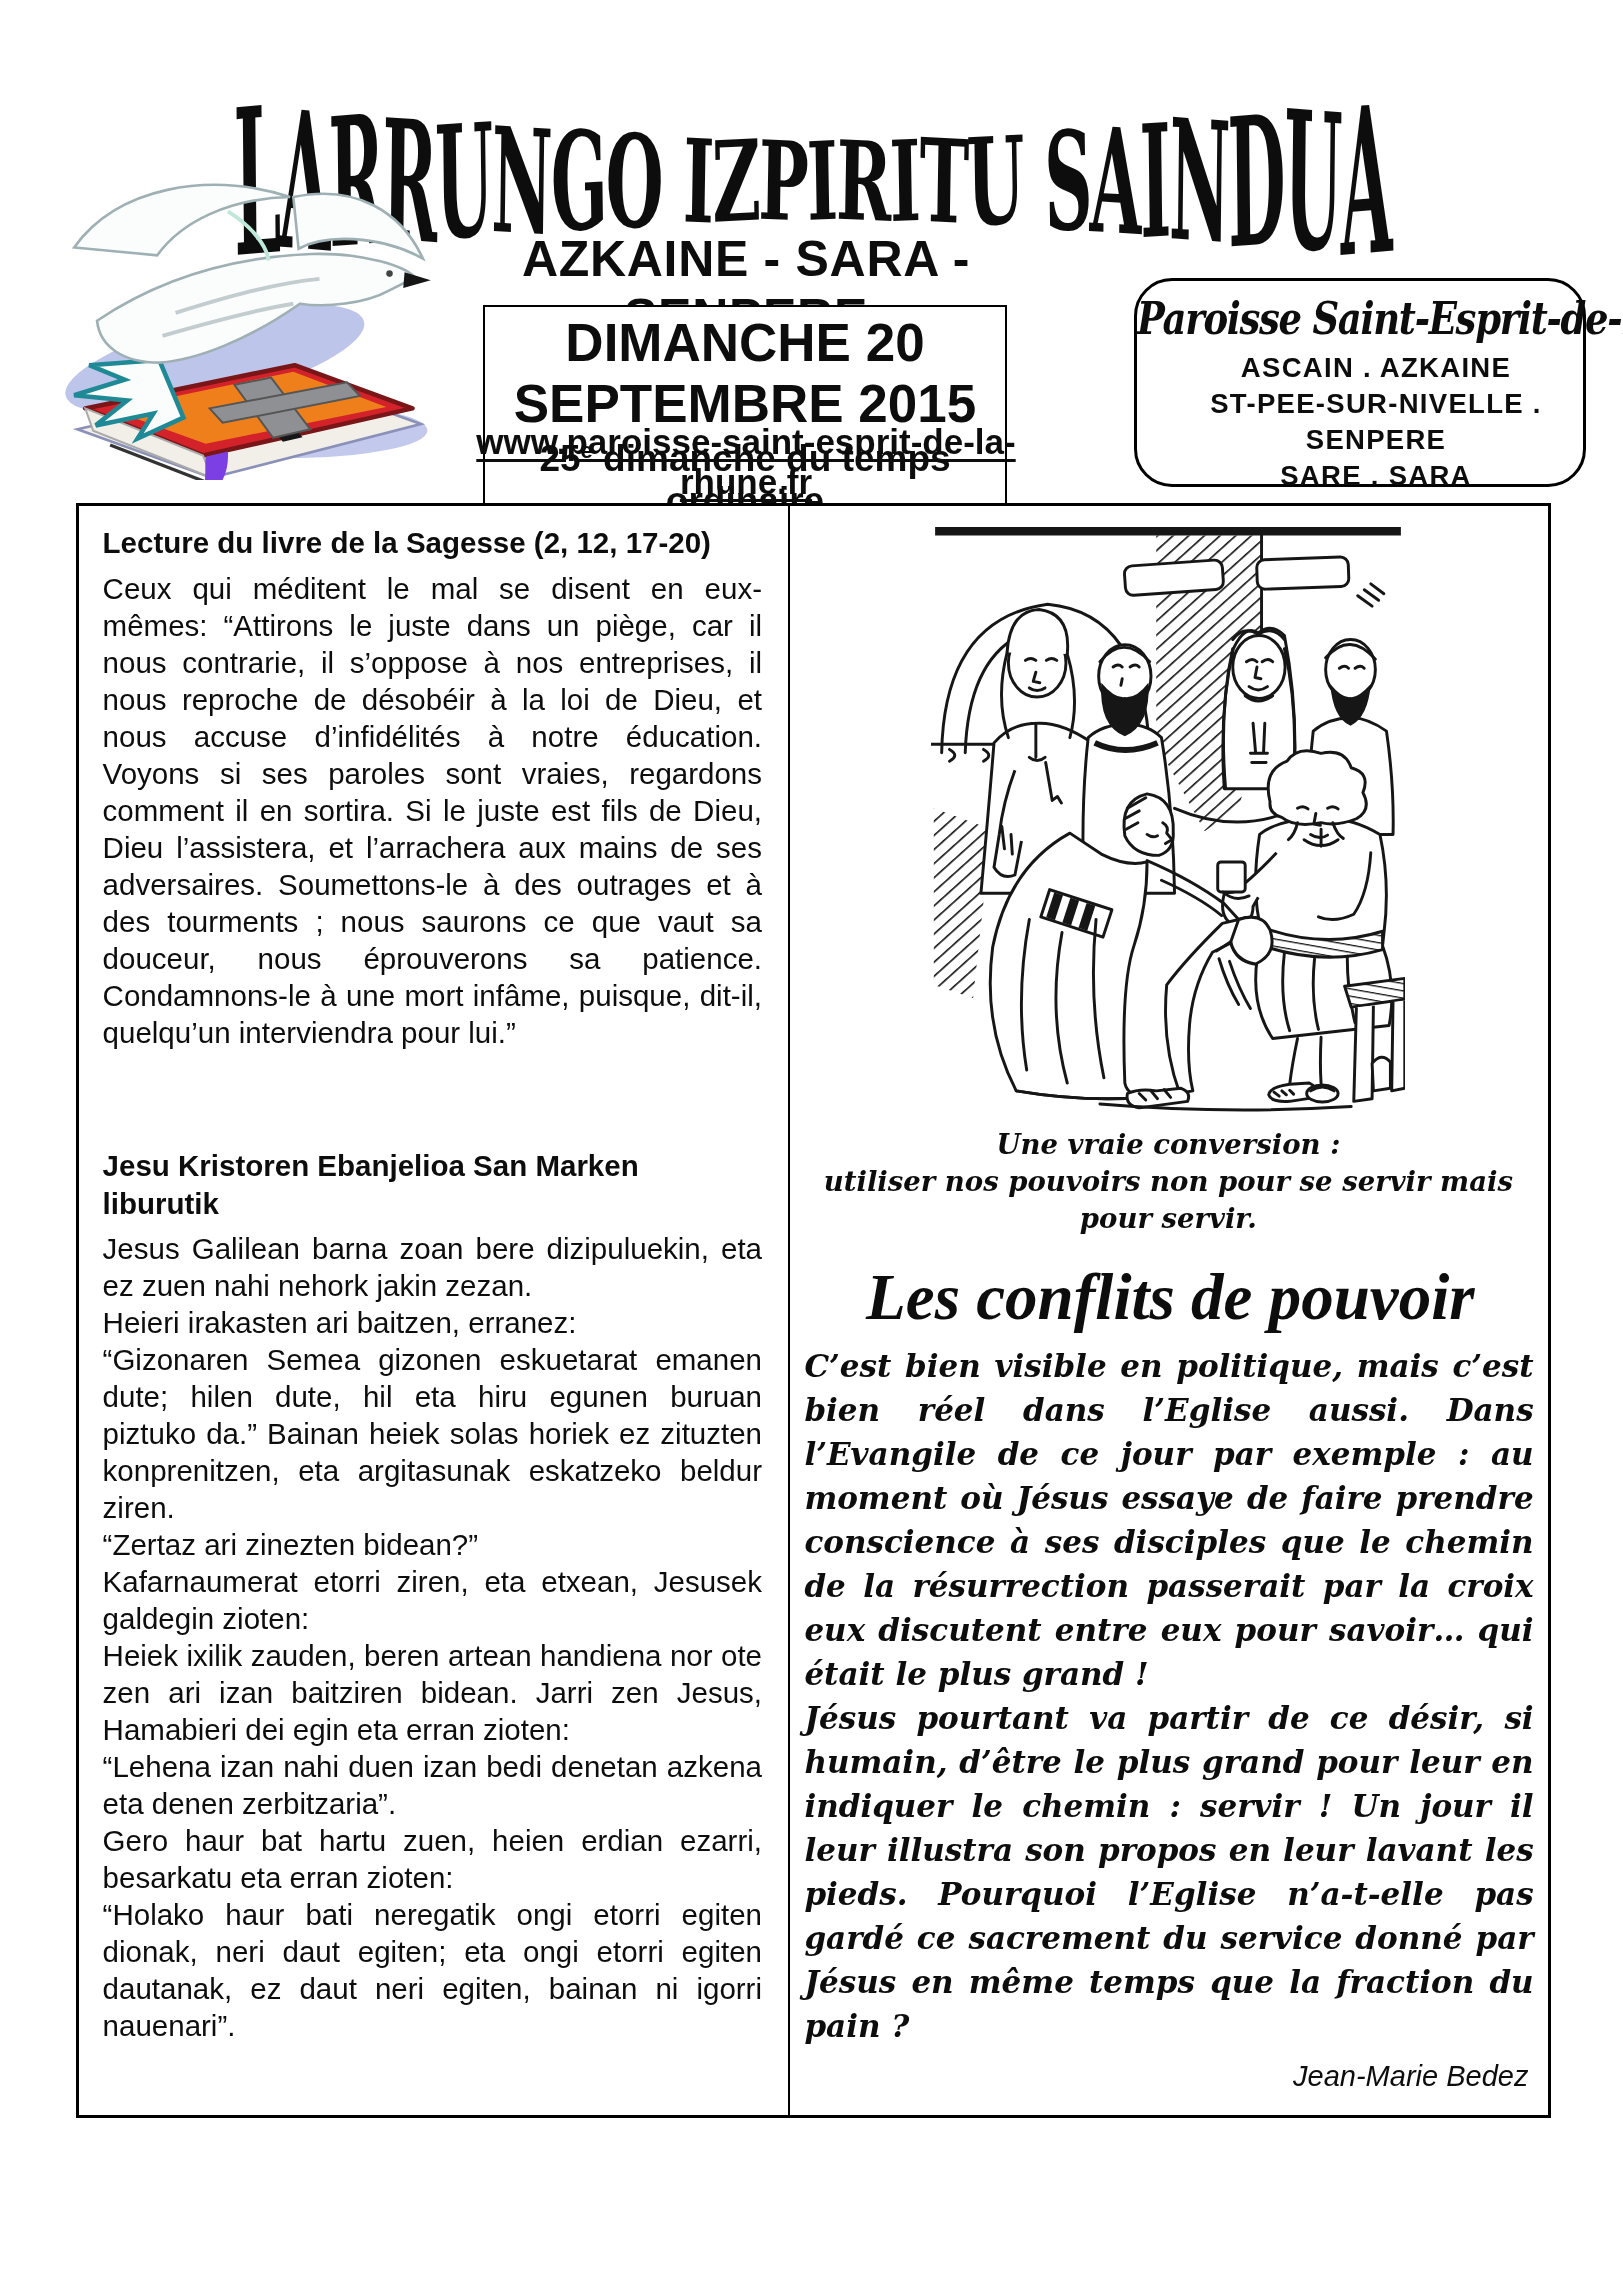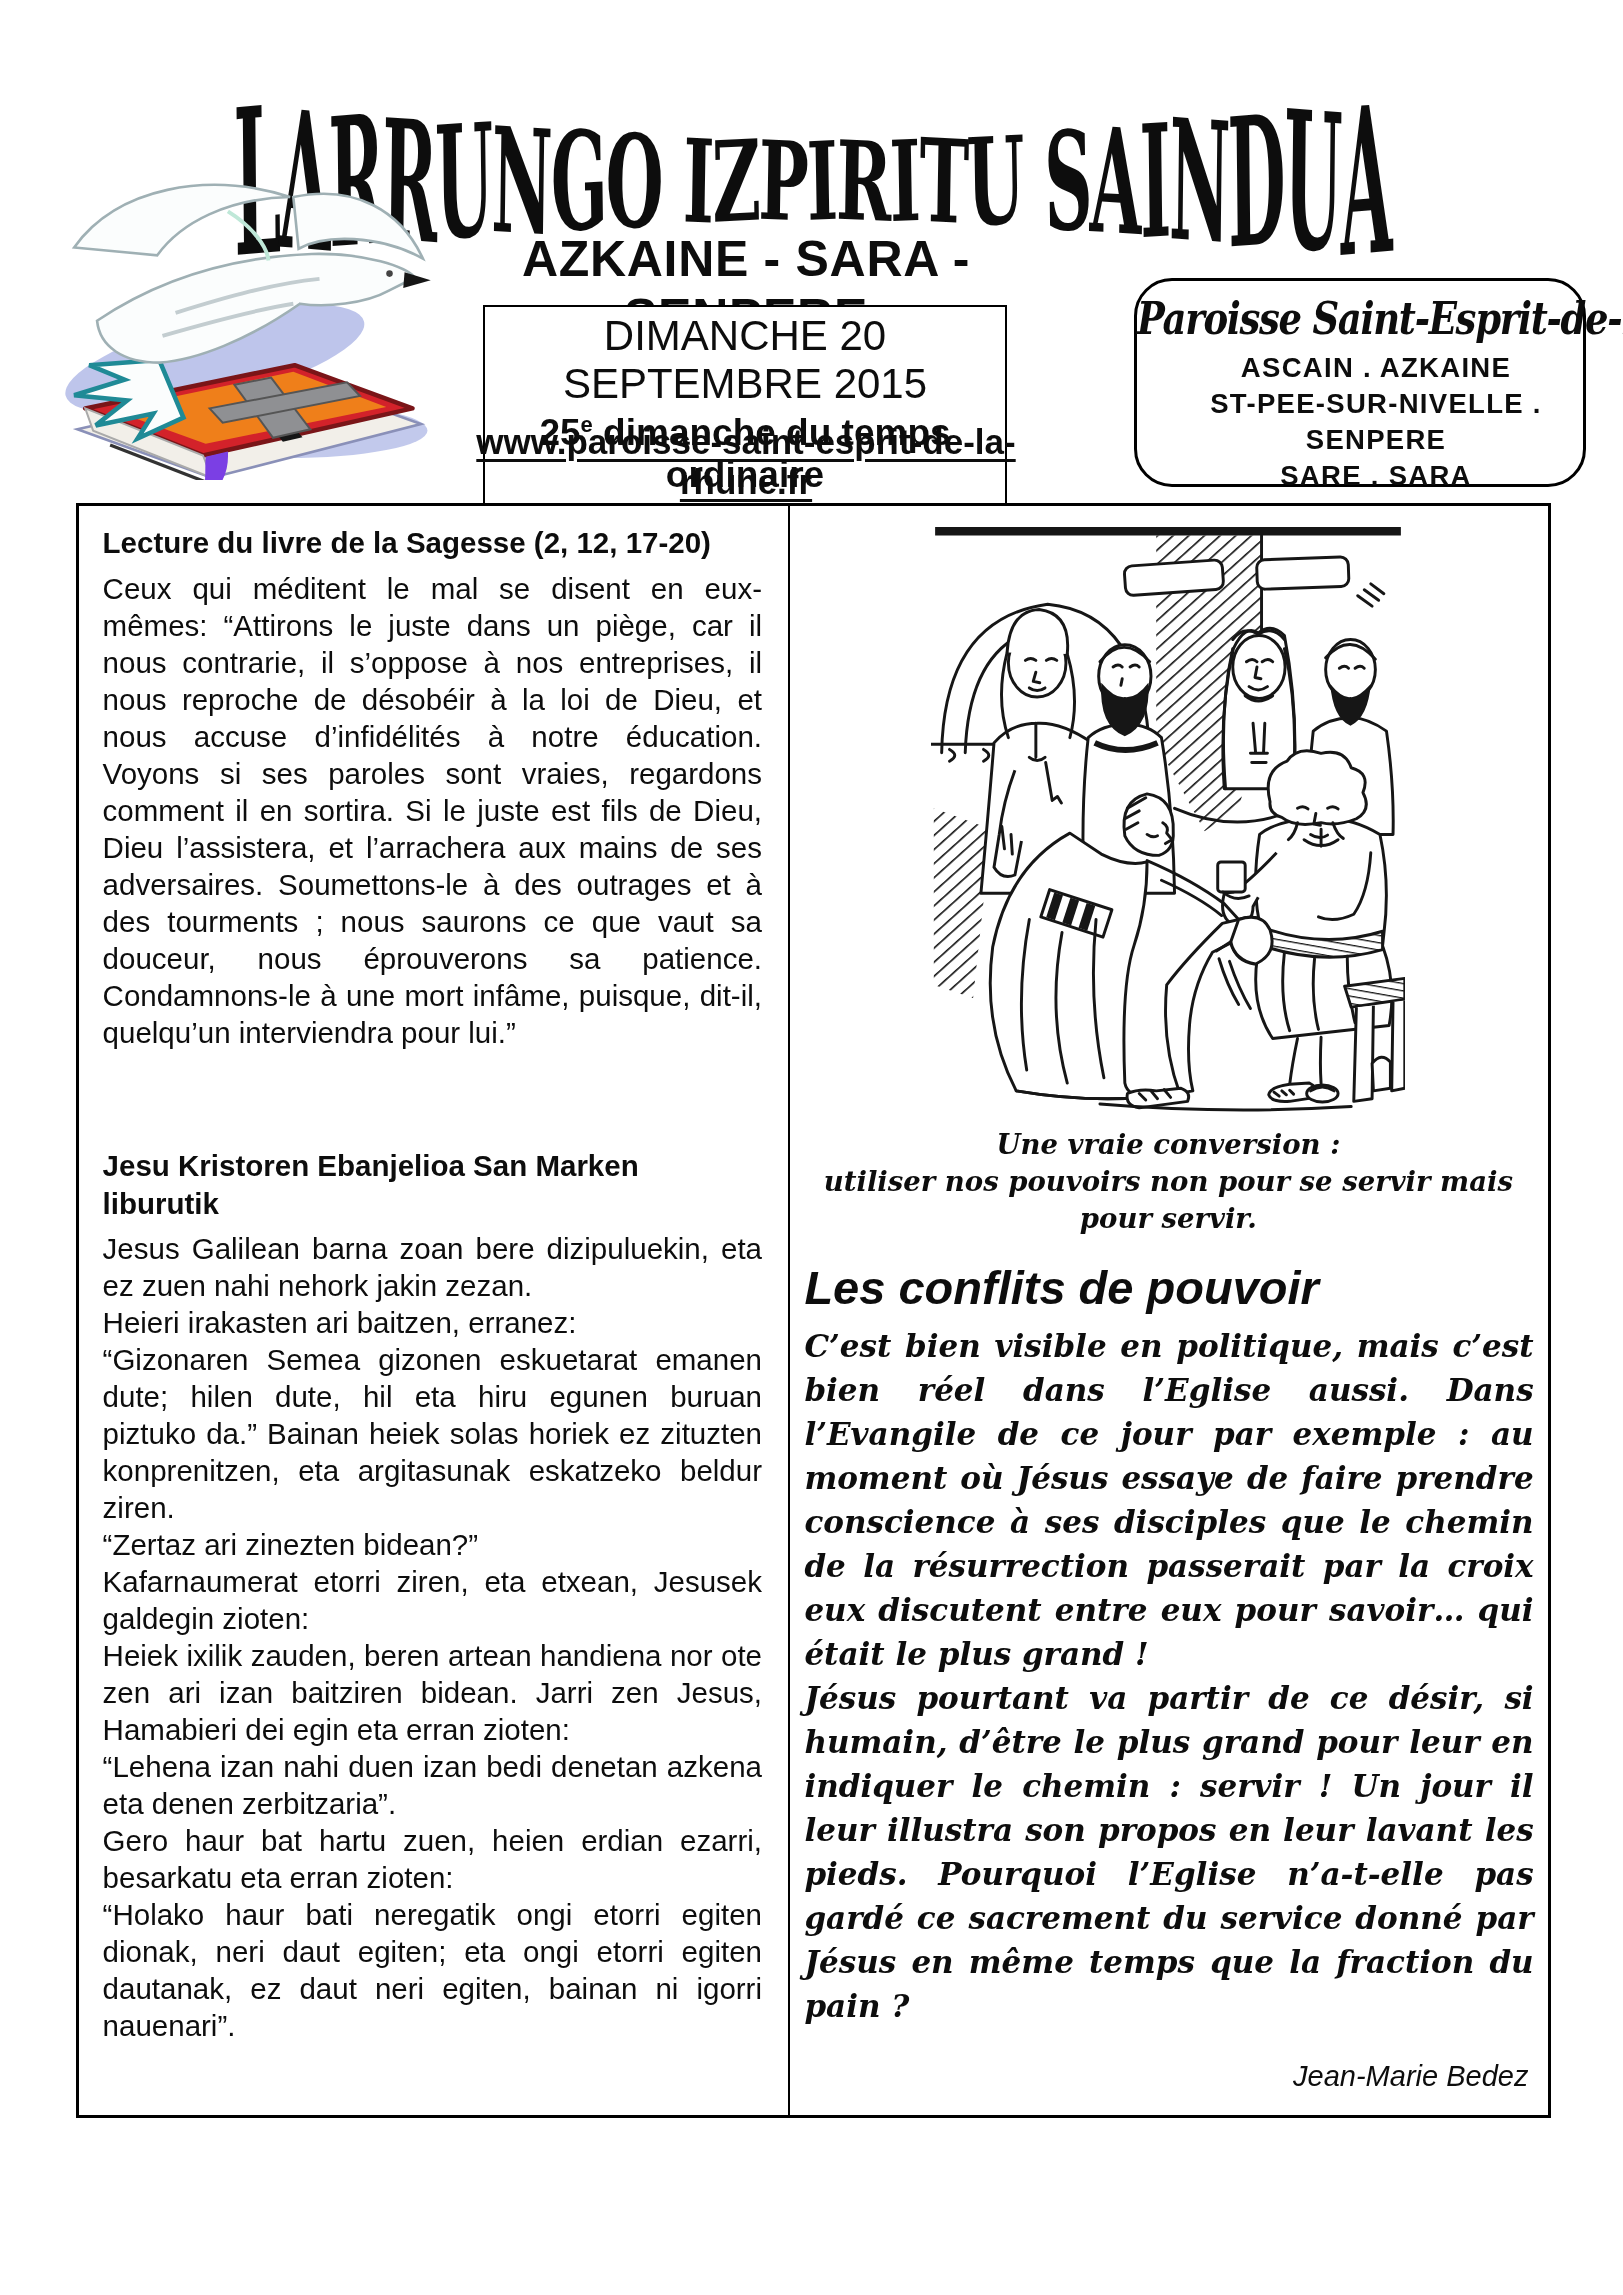--- a/index.html
+++ b/index.html
@@ -28,21 +28,21 @@
   .dove-art{position:absolute;left:11.8px;top:149px;width:422px;height:331px;}
   .subtitle{
     position:absolute;left:412px;top:230px;width:668px;
     text-align:center;font-weight:800;font-size:50px;letter-spacing:0.7px;
   }
   .date-box{
     position:absolute;left:483px;top:305px;width:524px;
     border:2.6px solid #000;box-sizing:border-box;
     text-align:center;padding:5.2px 0 7.9px 0;background:#fff;
   }
-  .date-line1{font-size:42px;font-weight:400;letter-spacing:0px;}
+  .date-line1{font-size:53px;font-weight:700;letter-spacing:0px;}
   .date-line2{font-size:37px;font-weight:700;margin-top:3.9px;}
   .date-line2 sup{font-size:22px;vertical-align:super;line-height:0;}
   .website{
     position:absolute;left:412px;top:422px;width:668px;text-align:center;
     font-size:35px;font-weight:800;text-decoration:underline;
     text-underline-offset:5.2px;text-decoration-thickness:2.6px;
   }
   .parish-box{
     position:absolute;left:1134px;top:278px;width:452px;height:209px;
     border:3.9px solid #000;border-radius:38px;box-sizing:border-box;
@@ -71,22 +71,22 @@
   .reading-title{font-weight:800;font-size:29.5px;line-height:38px;margin:7.9px 0 7.9px 0;}
   .reading-body{font-size:29.5px;line-height:37px;text-align:justify;margin:0;}
   .gospel-title{font-weight:800;font-size:29.5px;line-height:38px;margin:96px 0 6.5px 0;}
   .gospel p{font-size:29.5px;line-height:37px;text-align:justify;margin:0;}
   .illustration{display:block;margin:21px auto 0 auto;width:474px;height:592px;}
   .caption{
     text-align:center;font-family:"DejaVu Serif", serif;font-style:italic;font-weight:700;
     font-size:27.5px;line-height:37px;margin-top:6.5px;letter-spacing:0px;
   }
   .article-title{
-    font-family:Liberation Sans, sans-serif;font-style:italic;font-weight:900;
-    font-size:47px;margin:23.6px 0 9.2px 3.9px;letter-spacing:0px;white-space:nowrap;
+    font-family:Liberation Serif, serif;font-style:italic;font-weight:900;
+    font-size:65px;margin:23.6px 0 9.2px 3.9px;letter-spacing:0px;white-space:nowrap;text-align:center;
   }
   .article p{
     font-family:"DejaVu Serif", serif;font-style:italic;font-weight:600;
     font-size:31px;line-height:44px;text-align:justify;margin:0;padding:0 2.6px 0 3.9px;
   }
   .signature{
     position:absolute;right:19.6px;bottom:22px;
     font-style:italic;font-weight:500;font-size:29px;
     font-family:"Liberation Sans", sans-serif;
   }

